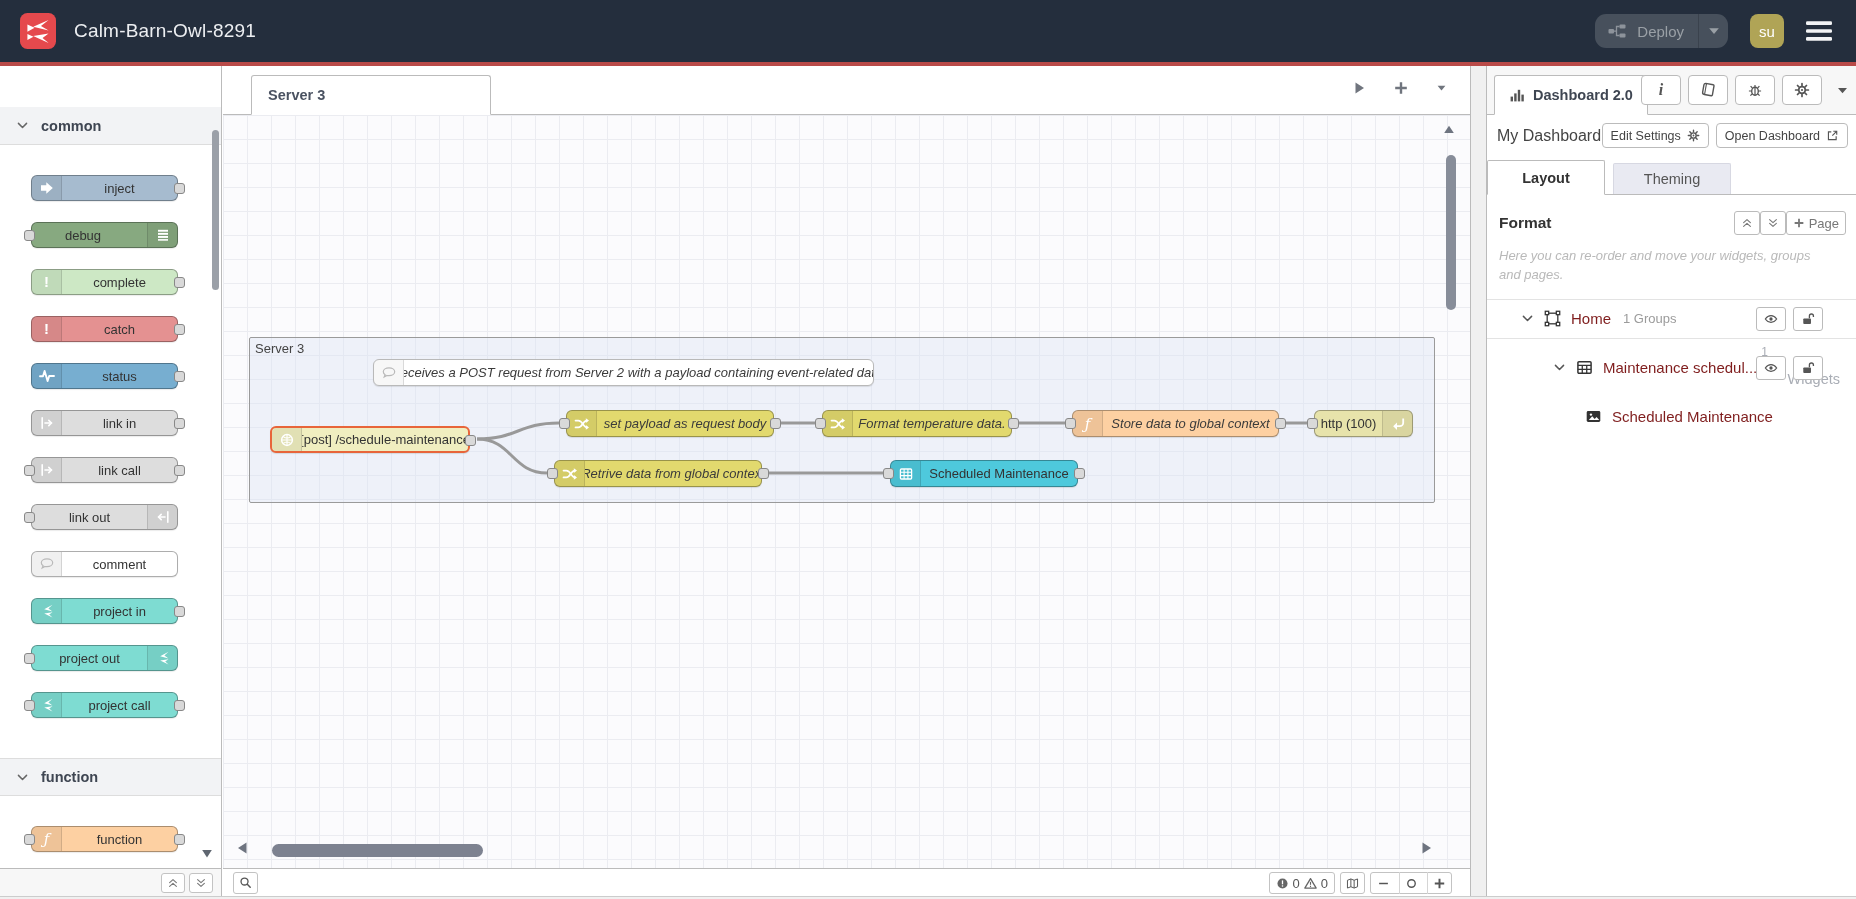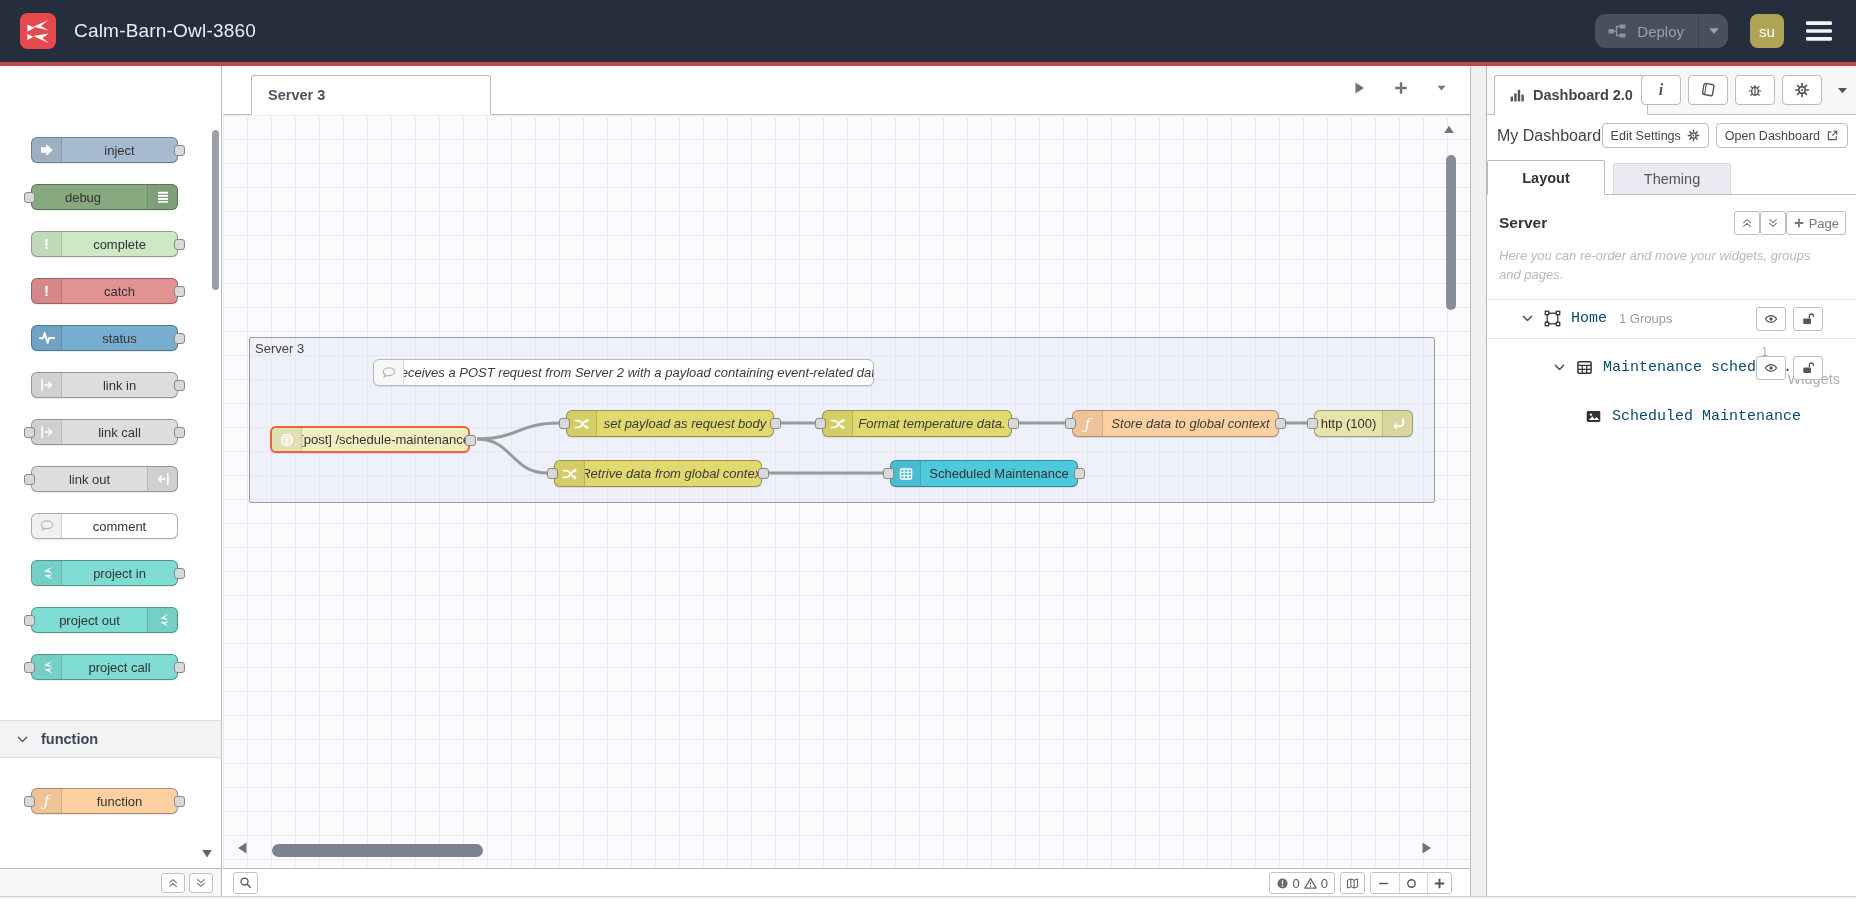--- a/index.html
+++ b/index.html
@@ -148,42 +148,42 @@
   #pages-title { font-weight:bold; font-size:15.5px; color:#333; flex:1; }
   #pages-actions { display:flex; }
   .pg-btn { border:1px solid #bbb; border-radius:3px; background:#fff; height:24px; min-width:26px;
             display:flex; align-items:center; justify-content:center; gap:4px; padding:0 6px;
             color:#777; font-size:13px; cursor:pointer; }
   .pg-btn .ni { width:12px; height:12px; }
   #pages-help { font-style:italic; color:#b9b9b9; font-size:13px; padding:12px 24px 14px 12px; line-height:1.45; }
   .tree-row { position:relative; display:flex; align-items:center; gap:10px; cursor:pointer; }
   .tree-row .chev { width:13px; height:13px; color:#555; flex:none; }
   .tree-row .ticon { width:17px; height:17px; color:#333; flex:none; }
-  .tree-label { font-size:15px; color:#0c4a6e; white-space:nowrap;font-family:Liberation Mono, monospace; }
+  .tree-label { font-size:15px; color:#7f1d1d; white-space:nowrap; }
   .tree-meta { font-size:13px; color:#9b9b9b; margin-left:2px; }
   .tree-btns { position:absolute; right:33px; top:50%; transform:translateY(-50%); display:flex; gap:7px; z-index:2; }
   .tree-btn { width:30px; height:24px; border:1px solid #bbb; border-radius:3px; background:#fff;
               color:#555; display:flex; align-items:center; justify-content:center; cursor:pointer; }
   .tree-btn .ni { width:14px; height:14px; }
   .ghost { position:absolute; color:#a9adb5; z-index:1; }
 
   
   #bottom-strip { position:absolute; left:0; top:896px; width:1856px; height:3px; background:#f0f0f0;
                   border-top:1px solid #ccc; }
 </style>
 </head>
 <body>
 
 <div id="header">
   <span id="logo"><svg viewBox="0 0 34 34">
         <rect width="34" height="34" rx="7" fill="#e5494d"></rect>
         <path d="M27 6.5 12.5 13l14.5 3.6-7.2-4.4zM27 19.3l-14.5 2.5L27 28.3l-5.7-4.7z" fill="#fff"></path>
         <path d="M7 10.8 13.8 14 7 17.6zM7 19.8l5.7 2.6L7 25.4z" fill="#fff"></path>
       </svg></span>
-  <span id="app-title">Calm-Barn-Owl-3860</span>
+  <span id="app-title">Calm-Barn-Owl-8291</span>
   <div id="header-right">
     <div id="deploy-btn">
       <span class="ni">
           <svg viewBox="0 0 18 16">
             <g fill="#8d939b">
               <rect x="0.5" y="6" width="5.5" height="4.5" rx="1"></rect>
               <rect x="11.5" y="1.5" width="6" height="4" rx="1"></rect>
               <rect x="11.5" y="10.5" width="6" height="4" rx="1"></rect>
             </g>
             <path d="M6 8.2h2.5V3.5h3M8.5 8.2v4.3h3" fill="none" stroke="#8d939b" stroke-width="1.3"></path>
@@ -205,20 +205,28 @@
             <rect y="7.3" width="24" height="3.4" rx="1.2"></rect>
             <rect y="14.6" width="24" height="3.4" rx="1.2"></rect>
           </g>
         </svg></span>
   </div>
 </div>
 <div id="red-bar"></div>
 
 <div id="palette">
   <div id="palette-scroll">
+      <div class="pal-cat" style="border-top: none;">
+        <span class="ni" style="">
+          <svg viewBox="0 0 16 16">
+            <path d="m3 5.4 5 5 5-5" fill="none" stroke="currentColor" stroke-width="1.8" stroke-linecap="round" stroke-linejoin="round"></path>
+          </svg>
+        </span>
+        <span class="pal-cat-label">common</span>
+      </div>
       <div class="pal-node" style="background: rgb(166, 187, 207); margin-top: 30px;">
         <span class="icon-box left">
           <span class="ni">
             <svg viewBox="0 0 16 16">
               <path d="M2 5.2h5.3V2.2L13.8 8l-6.5 5.8v-3H2z" fill="#fff"></path>
             </svg>
           </span>
         </span>
         <span class="lbl">inject</span>
         <span class="port pr" style="top:7px"></span>
@@ -710,21 +718,21 @@
       </div>
     </div>
   </div>
 
   <div id="layout-tabs">
     <div class="ltab active">Layout</div>
     <div class="ltab inactive">Theming</div>
   </div>
 
   <div id="pages-head">
-    <span id="pages-title">Server</span>
+    <span id="pages-title">Format</span>
     <div id="pages-actions">
       <div class="pg-btn">
           <span class="ni">
             <svg viewBox="0 0 16 16">
               <g fill="none" stroke="currentColor" stroke-width="1.5" stroke-linecap="round" stroke-linejoin="round">
                 <path d="m3.5 7.5 4.5-4 4.5 4"></path>
                 <path d="m3.5 12.5 4.5-4 4.5 4"></path>
               </g>
             </svg>
           </span>

